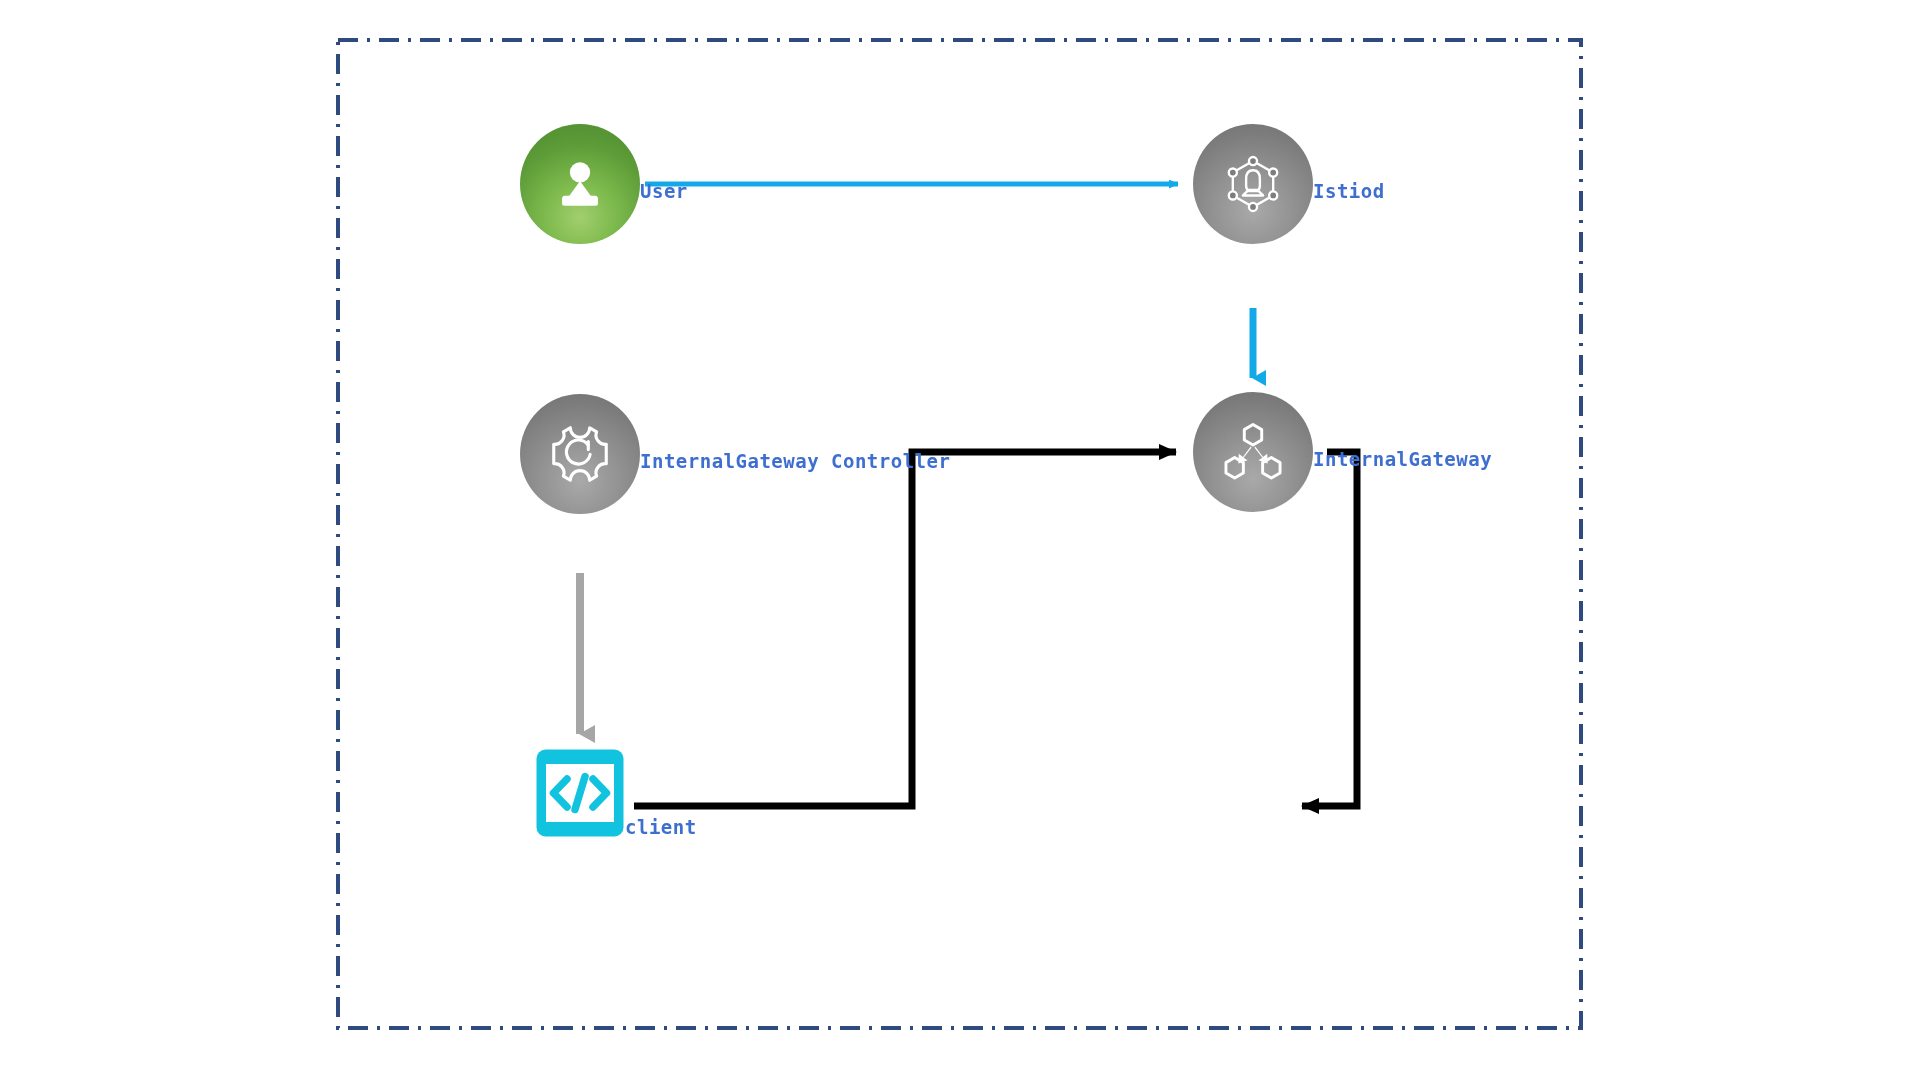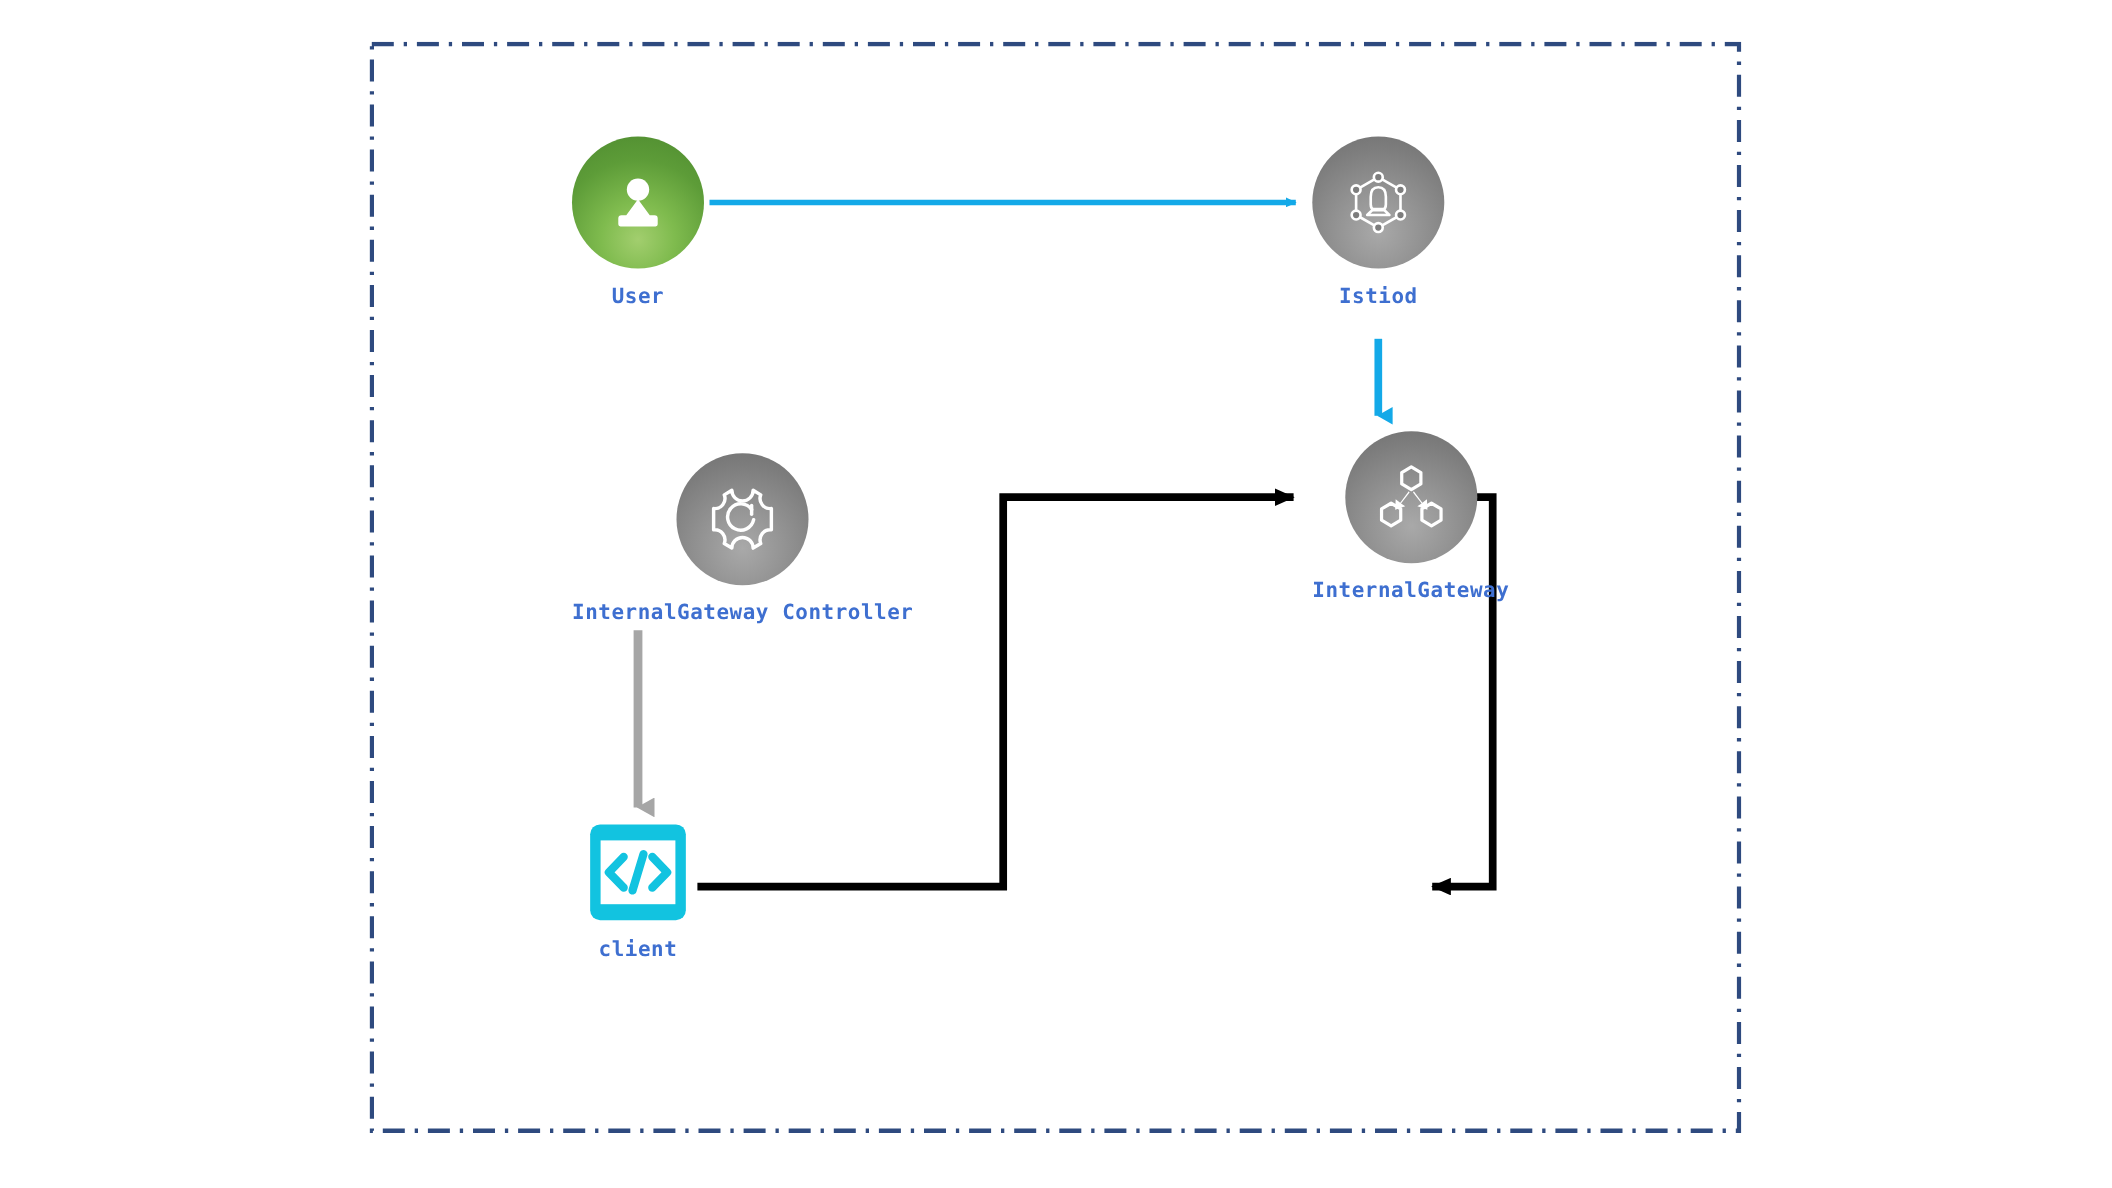--- a/index.html
+++ b/index.html
@@ -38,21 +38,21 @@
     top: 0;
     width: 1920px;
     height: 1080px;
     pointer-events: none;
   }
 
   
   .node {
     position: absolute;
     display: flex;
-    flex-direction: column;
+    flex-direction: row;
     align-items: center;
   }
 
   .circle-node {
     width: 120px;
     height: 120px;
     border-radius: 50%;
     display: flex;
     align-items: center;
     justify-content: center;
@@ -171,21 +171,21 @@
           </g>
 
           <path d="M36 21 C30.5 21 28.5 25.5 28.5 30.5 L28.5 38 C28.5 41.5 30 43 31.5 43.8 L40.5 43.8 C42 43 43.5 41.5 43.5 38 L43.5 30.5 C43.5 25.5 41.5 21 36 21 Z" fill="none" stroke="#ffffff" stroke-width="2.6"></path>
           <path d="M25 48.5 L31.2 42.5 L40.8 42.5 L47 48.5 Z" fill="none" stroke="#ffffff" stroke-width="2.6" stroke-linejoin="round"></path>
         </svg>
       </span>
     </div>
     <div class="node-label">Istiod</div>
   </div>
 
-  <div class="node" style="left:520px; top:412px;">
+  <div class="node" style="left:520px; top:394px;">
     <div class="circle-node circle-grey">
       <span>
         <svg width="70" height="70" viewBox="0 0 76 76" aria-hidden="true">
           <path d="M27.5 9.5 A10 10 0 0 0 48.5 9.5 L56 14 A10 10 0 0 0 66.5 27.5 L66.5 48.5 A10 10 0 0 0 56 62 L48.5 66.5 A10 10 0 0 0 27.5 66.5 L20 62 A10 10 0 0 0 9.5 48.5 L9.5 27.5 A10 10 0 0 0 20 14 Z" fill="none" stroke="#ffffff" stroke-width="3.4" stroke-linejoin="round"></path>
           <path d="M47 28.5 A13 13 0 1 0 49 38.5" fill="none" stroke="#ffffff" stroke-width="3.4" stroke-linecap="round"></path>
           <line x1="47" y1="24.5" x2="47" y2="33.2" stroke="#ffffff" stroke-width="3.4" stroke-linecap="round"></line>
         </svg>
       </span>
     </div>
     <div class="node-label label-lg">InternalGateway Controller</div>
@@ -203,21 +203,21 @@
           <g fill="#ffffff">
             <path d="M33.5 30 L25 41.5 L20.5 38 L20 48.5 L30 45 L25.8 42.3 L34.3 31.3 Z"></path>
             <path d="M38.5 30 L47 41.5 L51.5 38 L52 48.5 L42 45 L46.2 42.3 L37.7 31.3 Z"></path>
           </g>
         </svg>
       </span>
     </div>
     <div class="node-label label-lg">InternalGateway</div>
   </div>
 
-  <div class="node" style="left:535px; top:748px;">
+  <div class="node" style="left:535px; top:748px;align-items:flex-end;">
     <div class="sq-node">
       <span>
         <svg width="90" height="90" viewBox="0 0 90 90" aria-hidden="true">
           <rect x="1.5" y="1.5" width="87" height="87" rx="9" ry="9" fill="#12c3e0"></rect>
           <rect x="11" y="16" width="68" height="58" fill="#ffffff"></rect>
           <g fill="none" stroke="#12c3e0" stroke-width="7.5" stroke-linecap="round" stroke-linejoin="round">
             <polyline points="32,31 18.5,45 32,59"></polyline>
             <polyline points="58,31 71.5,45 58,59"></polyline>
             <line x1="50" y1="28.5" x2="40" y2="61.5"></line>
           </g>

